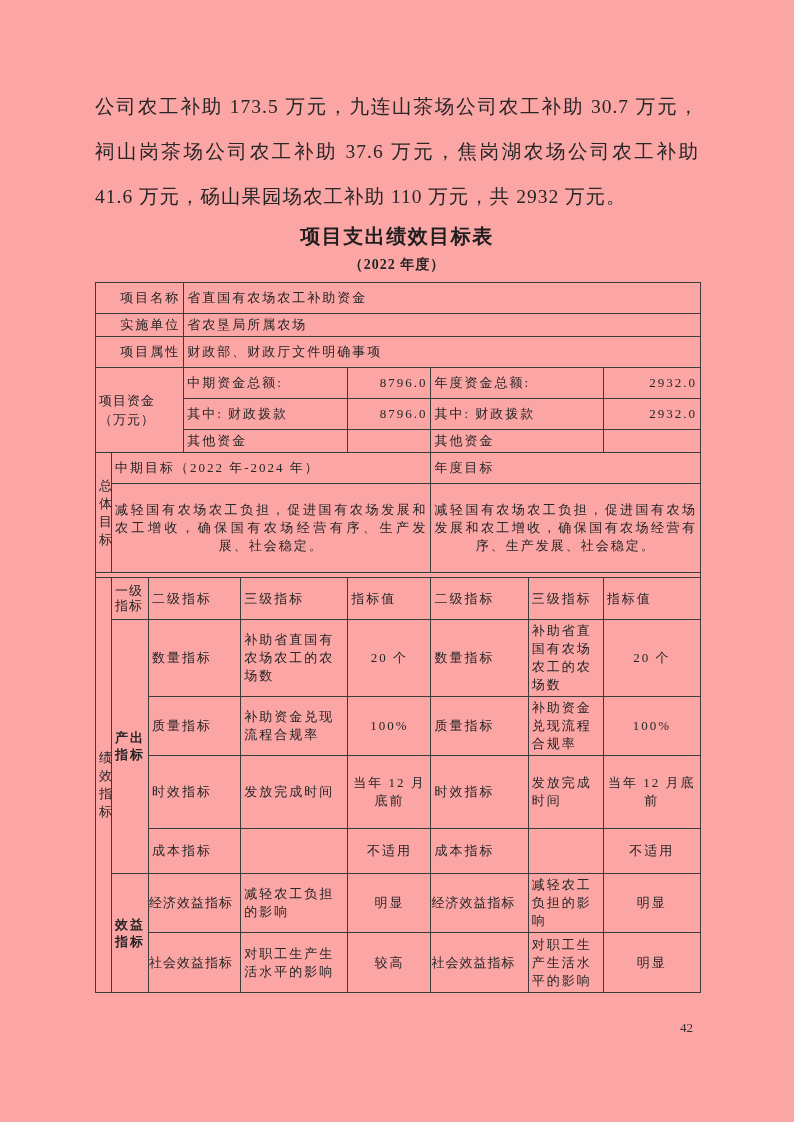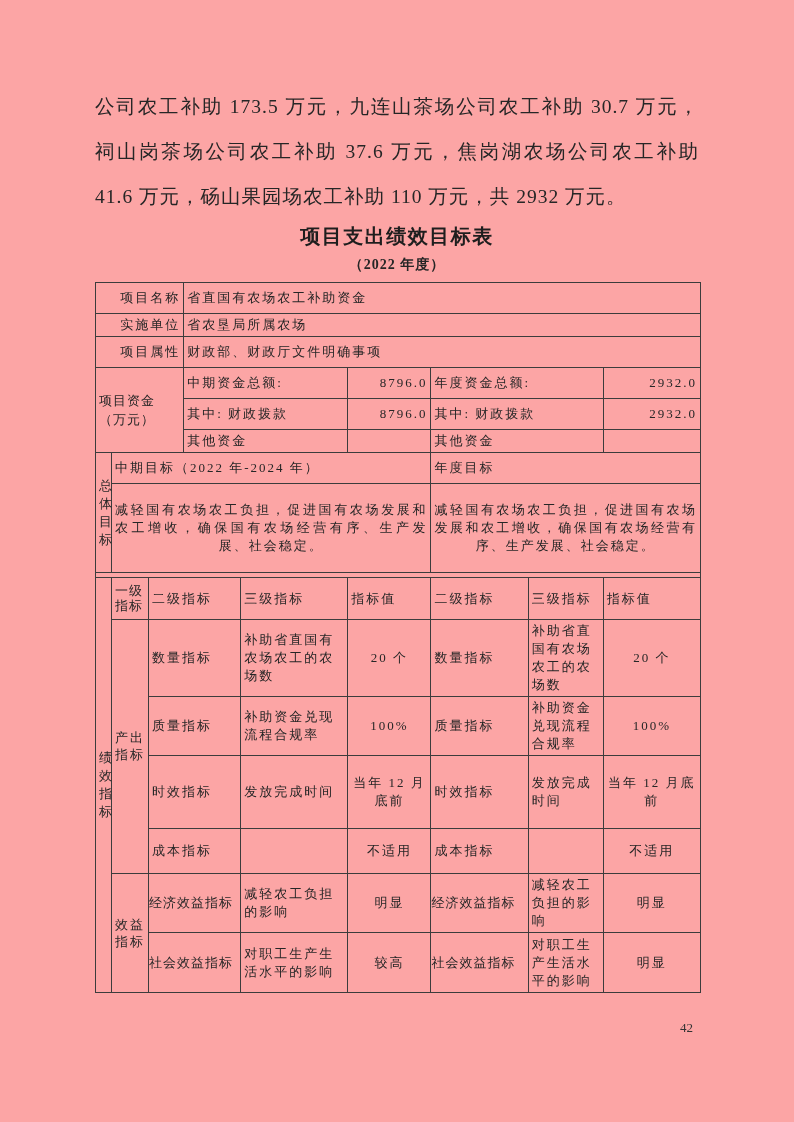--- a/index.html
+++ b/index.html
@@ -13,21 +13,21 @@
   .ttl{margin:2px 0 0 0;font-size:20px;font-weight:bold;text-align:center;letter-spacing:1.5px;line-height:30px;color:#1e1e1e;}
   .subttl{font-size:14px;text-align:center;letter-spacing:1px;line-height:24px;margin-top:2px;font-weight:bold;}
   table.tgt{border-collapse:collapse;table-layout:fixed;width:606px;margin-top:5px;}
   table.tgt td{border:1px solid #3c3c3c;font-size:13px;letter-spacing:2px;
                padding:2px 3px;vertical-align:middle;word-break:break-all;line-height:18px;}
   td.lbl{text-align:right;padding-left:6px;letter-spacing:1.5px;}
   td.ctr{}
   td.leftal{text-align:left;letter-spacing:1px;}
   td.num{text-align:right;letter-spacing:0;padding-right:4px;}
   td.vert{padding:1px;text-align:left;letter-spacing:0;line-height:16px;}
-  td.grp{padding:0;text-align:center;letter-spacing:1px;}
+  td.grp{padding:0;text-align:center;letter-spacing:1px;font-weight:bold;}
   td.grp .w2{display:inline-block;width:30px;line-height:17px;}
   td.hw .w2{display:inline-block;width:30px;line-height:15px;letter-spacing:1px;}
   td.l3{ text-align:left;letter-spacing:2.5px;line-height:19px;padding-left:4px;}
   td.r3{ text-align:left;letter-spacing:0.5px;line-height:19px;padding-left:4px;}
   td.val{text-align:center;letter-spacing:0.5px;}
   td.rval{text-align:center;letter-spacing:0;}
   td.goal{text-align:justify;text-align-last:center;letter-spacing:1px;line-height:24px;padding:3px 4px;font-size:13.5px;}
   td.l26{letter-spacing:1px;}
   tr.gap td{border:none;border-left:1px solid #3c3c3c;border-right:1px solid #3c3c3c;padding:0;}
   .fundlbl span{display:block;letter-spacing:1px;line-height:19px;}

